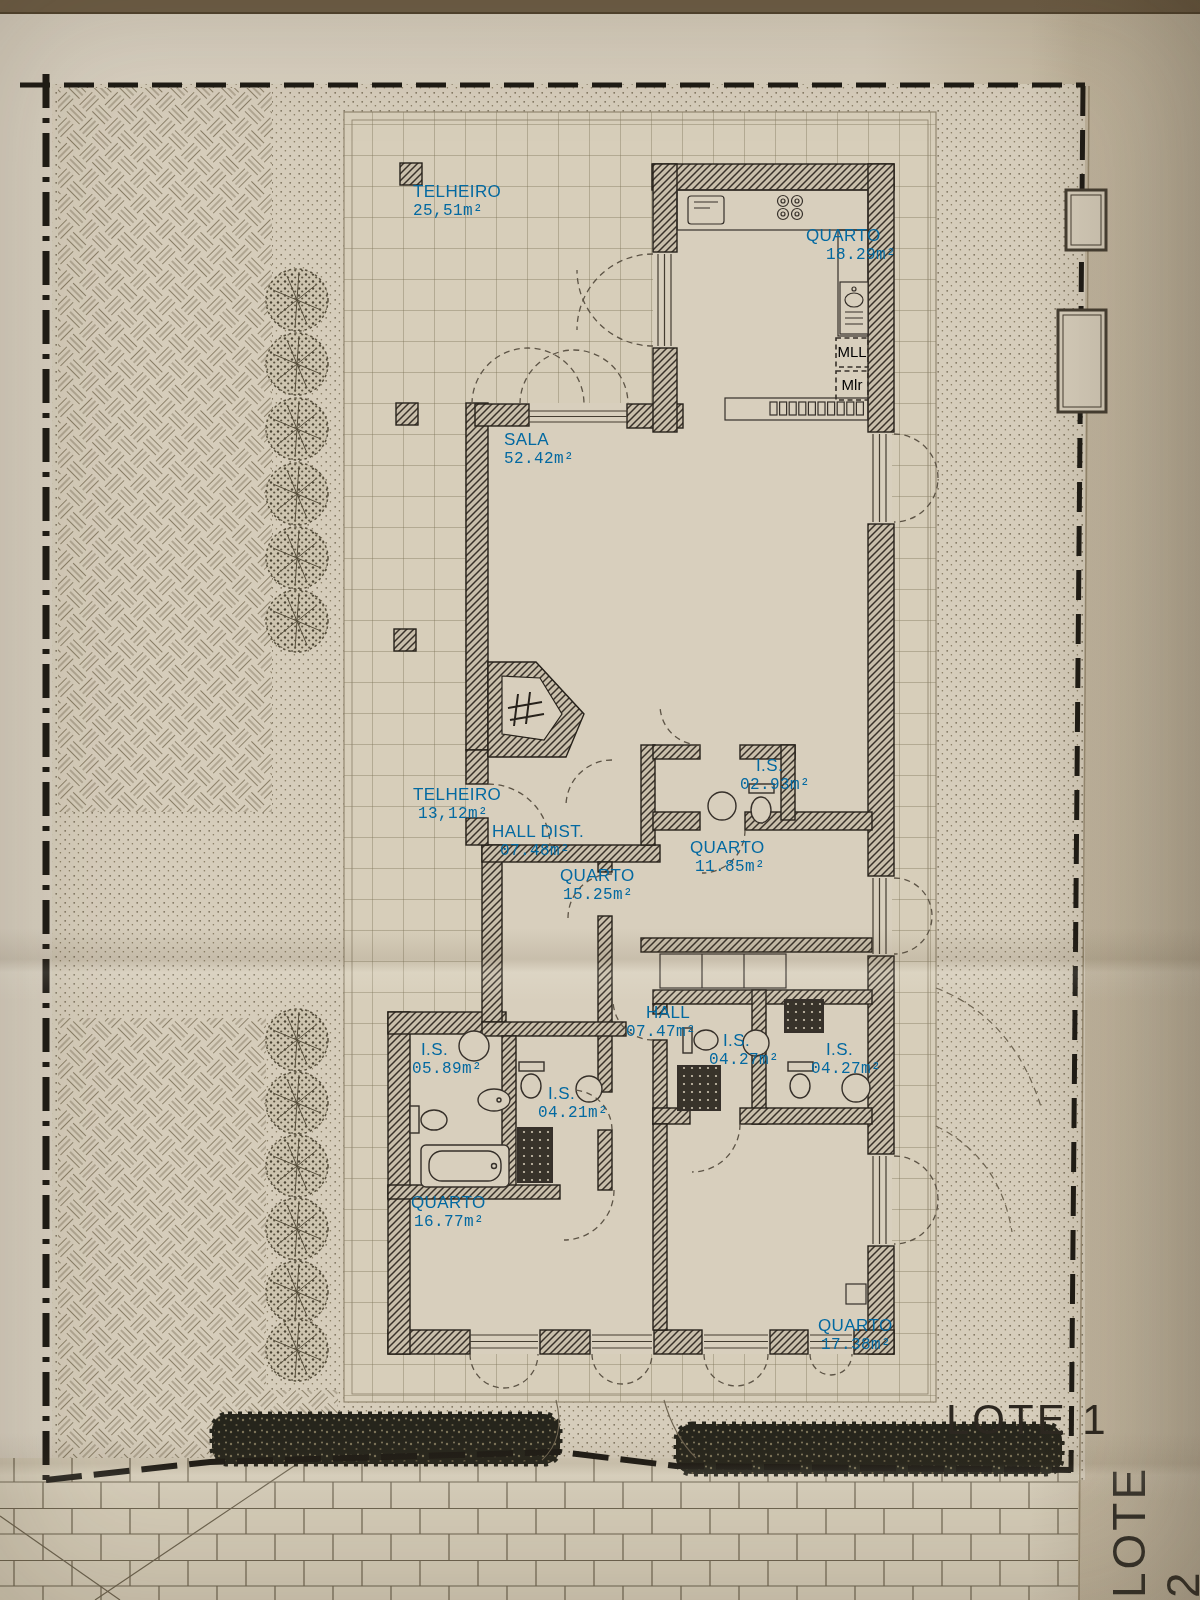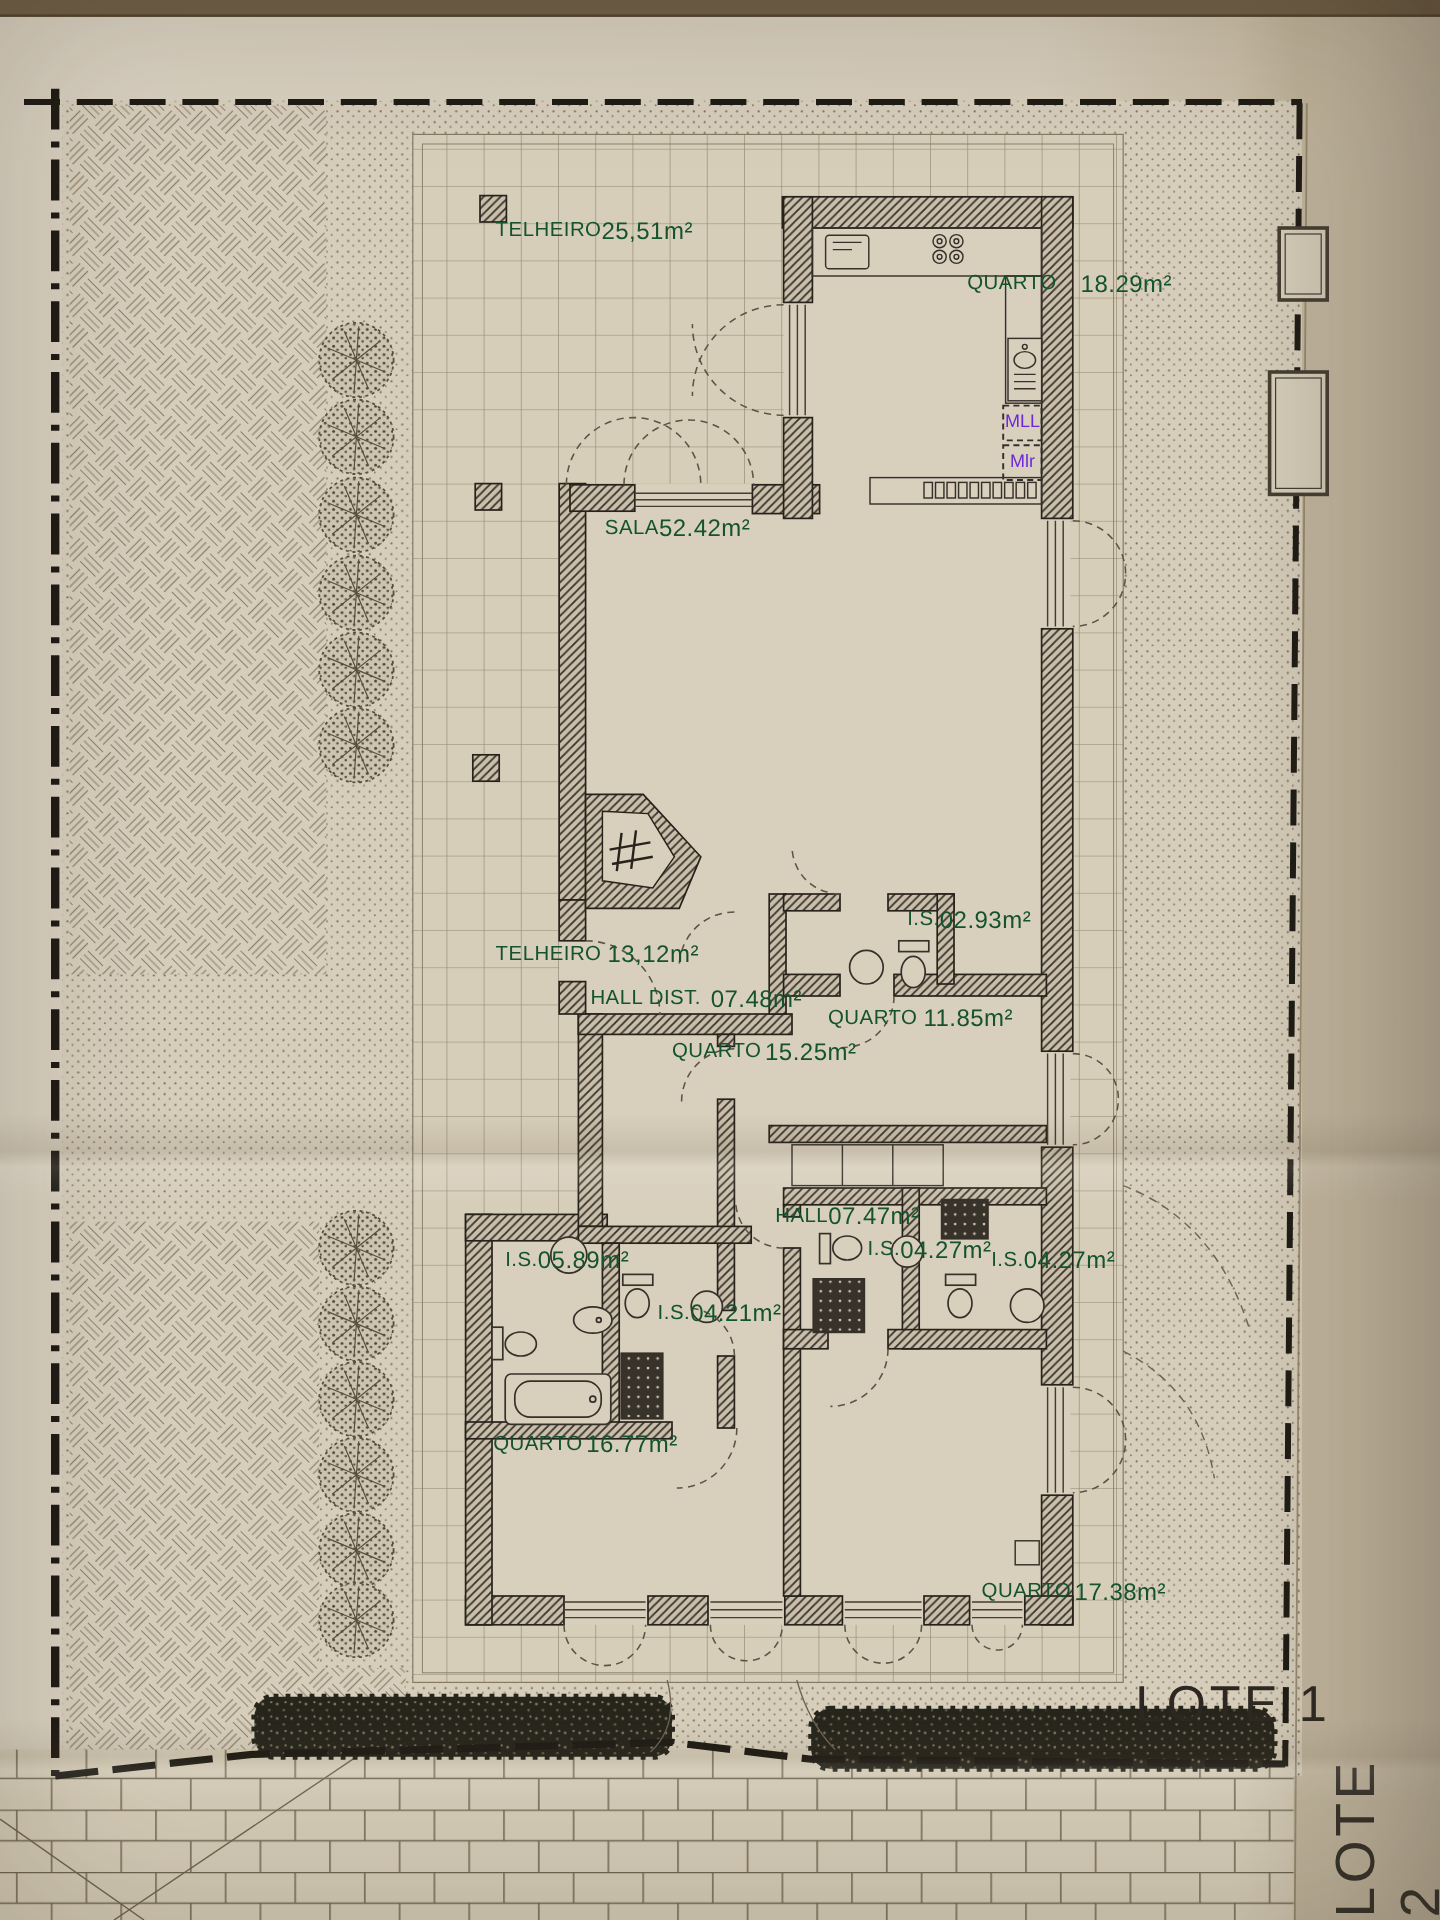--- a/index.html
+++ b/index.html
@@ -1,24 +1,24 @@
 <!DOCTYPE html>
 <html><head>
 <meta charset="utf-8">
 <style>
   html,body{margin:0;padding:0;background:#8a7a62;}
   #photo{position:relative;width:1200px;height:1600px;overflow:hidden;
          font-family:"Liberation Sans",sans-serif;background:#d6cdbb;}
   #photo svg{position:absolute;left:0;top:0;}
-  .lbl{position:absolute;display:flex;flex-direction:row;color:#14532d;
+  .lbl{position:absolute;display:flex;flex-direction:column;color:#0369a1;
        line-height:1.18;letter-spacing:.4px;white-space:nowrap;}
   .lbl .nm{font-size:17px;font-weight:500;}
-  .lbl .ar{font-size:20px;}
+  .lbl .ar{font-size:16px;font-family:Liberation Mono, monospace;}
   .box-lbl{position:absolute;width:34px;text-align:center;font-size:15px;
-           color:#6d28d9;font-weight:500;}
+           color:#000000;font-weight:500;}
   .lot1{position:absolute;font-size:42px;letter-spacing:3px;color:#2c2720;font-weight:500;}
   .lot2{position:absolute;font-size:46px;letter-spacing:3px;color:#33302a;font-weight:500;
         transform:rotate(-90deg);transform-origin:0 0;}
   .overlay{position:absolute;pointer-events:none;}
   #topstrip{left:0;top:0;width:1200px;height:12px;background:#6e5e47;border-bottom:2px solid #51432e;}
   #crease1{left:0;top:928px;width:1200px;height:74px;
     background:linear-gradient(180deg,rgba(91,76,54,0) 0%,rgba(91,76,54,.13) 42%,rgba(255,255,246,.12) 60%,rgba(91,76,54,0) 100%);}
   #crease2{left:0;top:1432px;width:1200px;height:70px;
     background:linear-gradient(180deg,rgba(91,76,54,0) 0%,rgba(91,76,54,.09) 45%,rgba(255,255,246,.09) 62%,rgba(91,76,54,0) 100%);}
   #rightcurl{right:0;top:0;width:170px;height:1600px;

